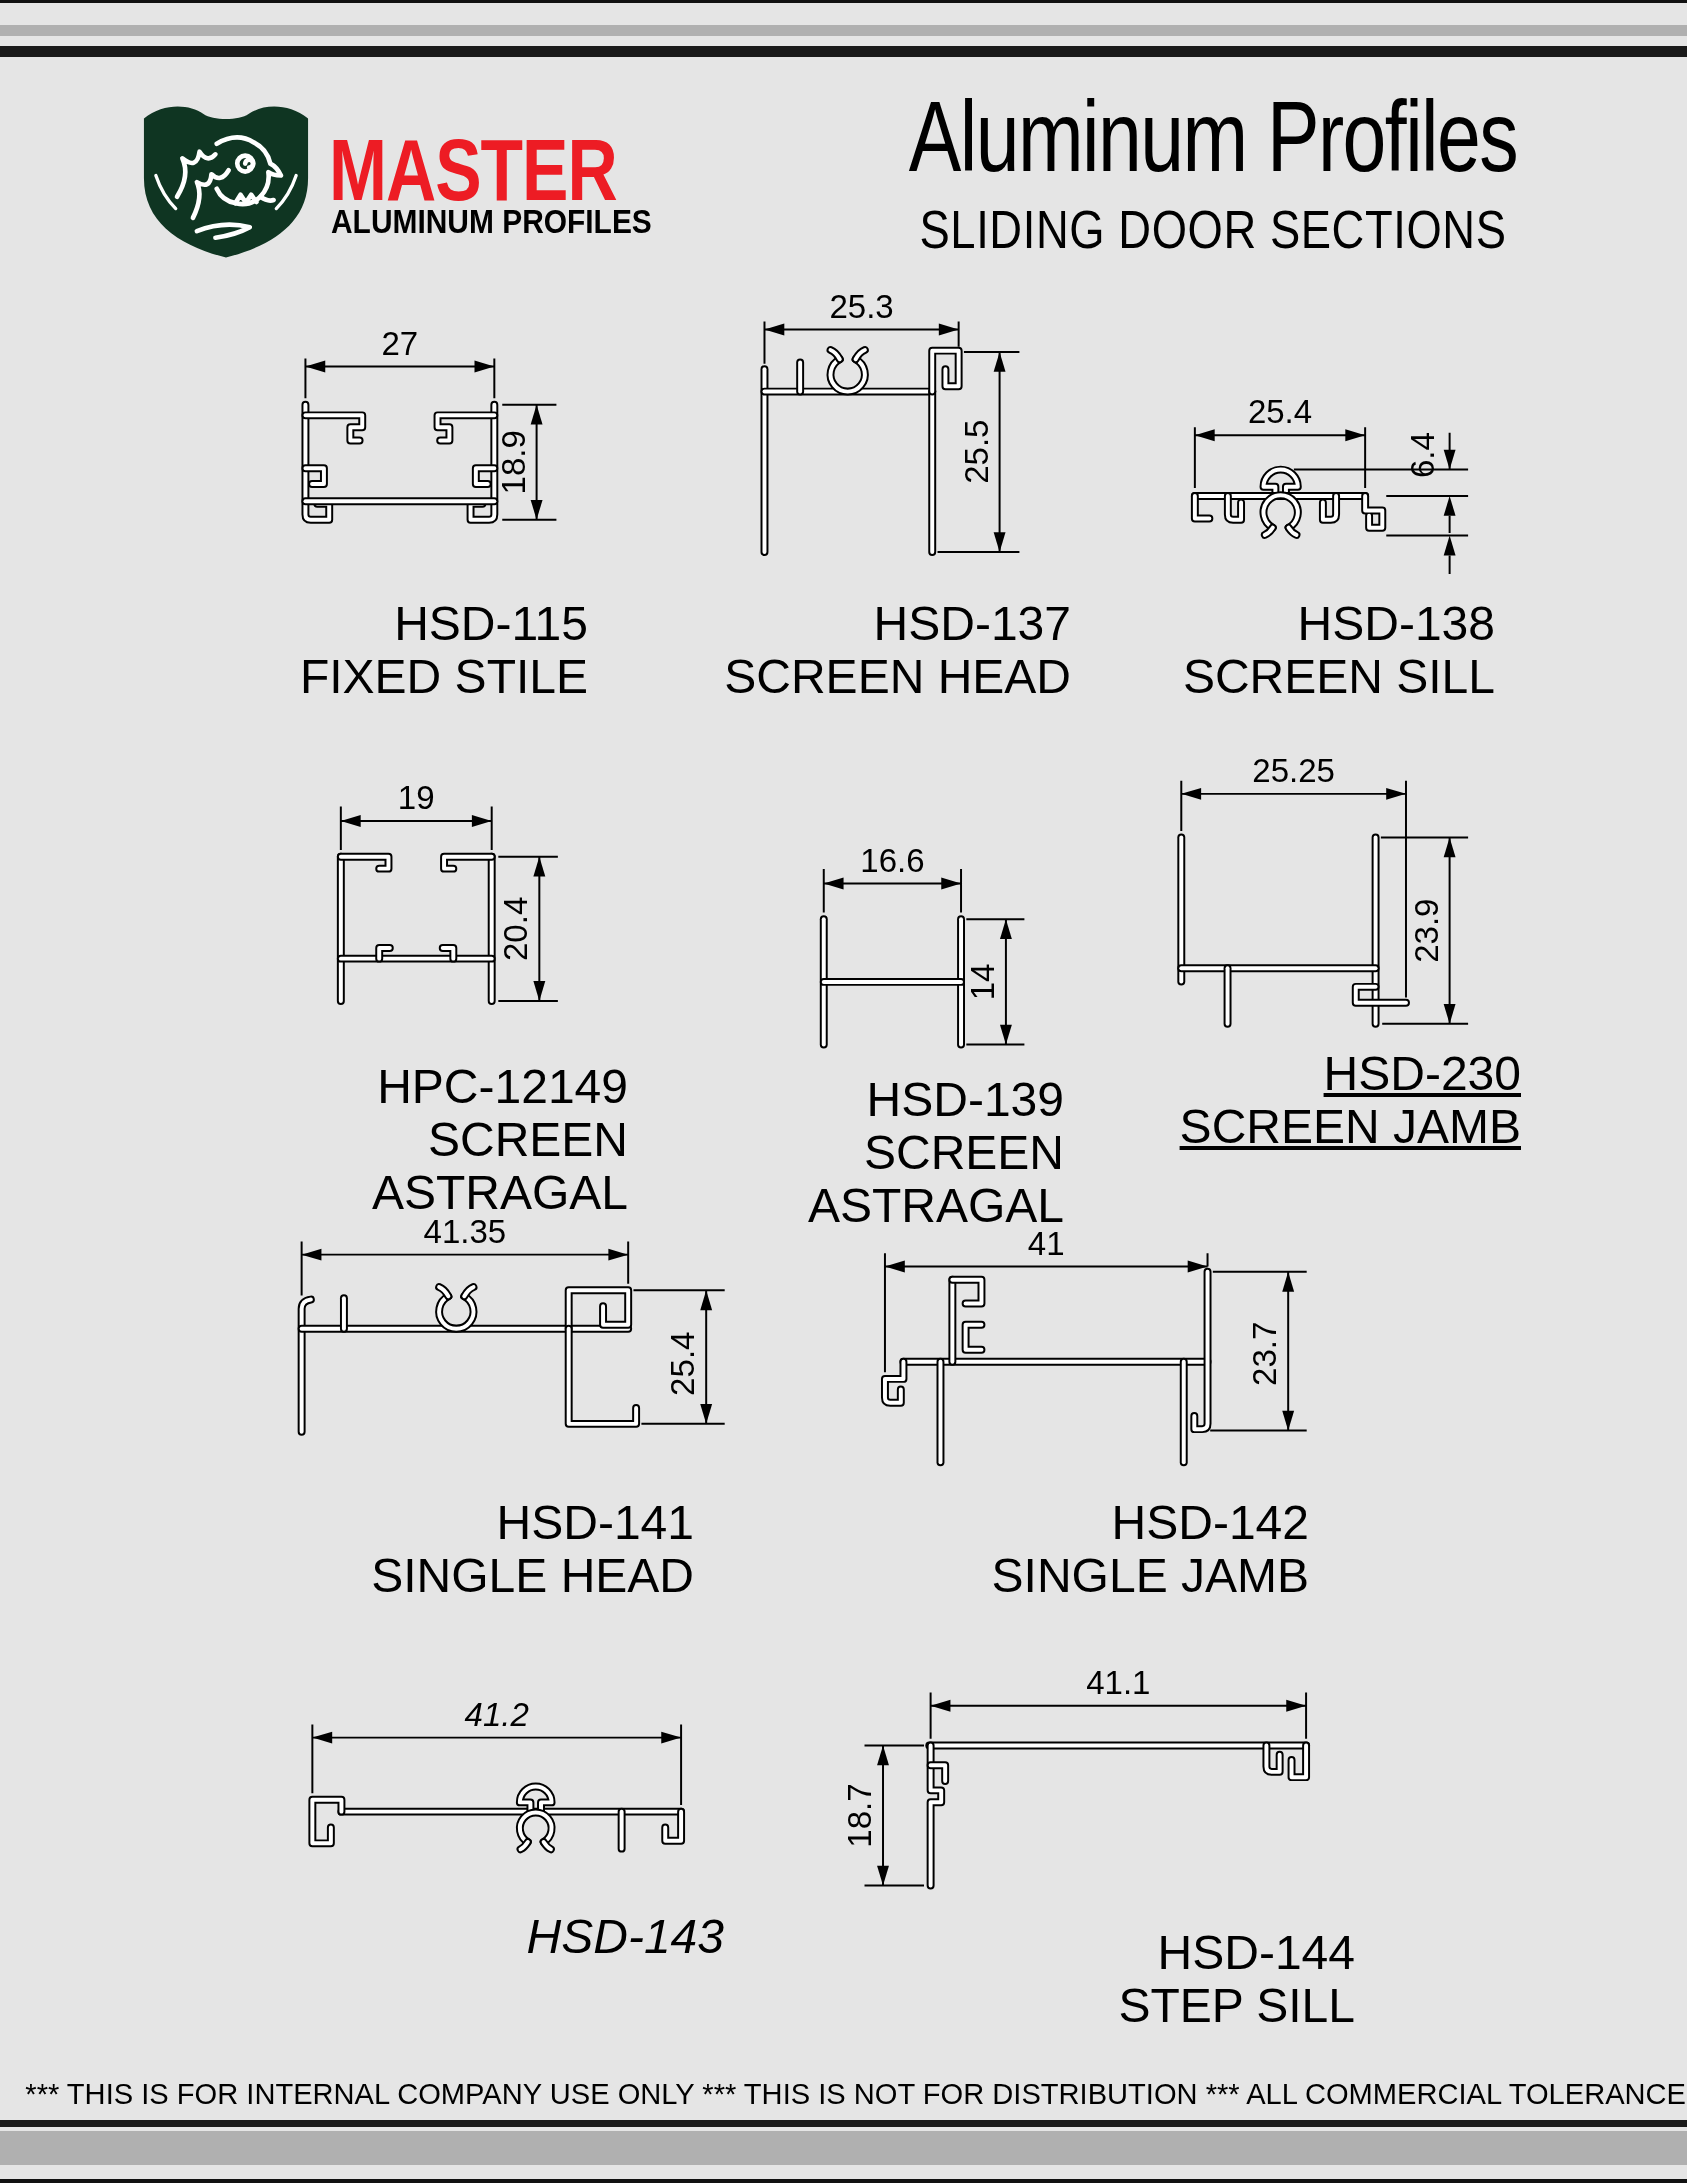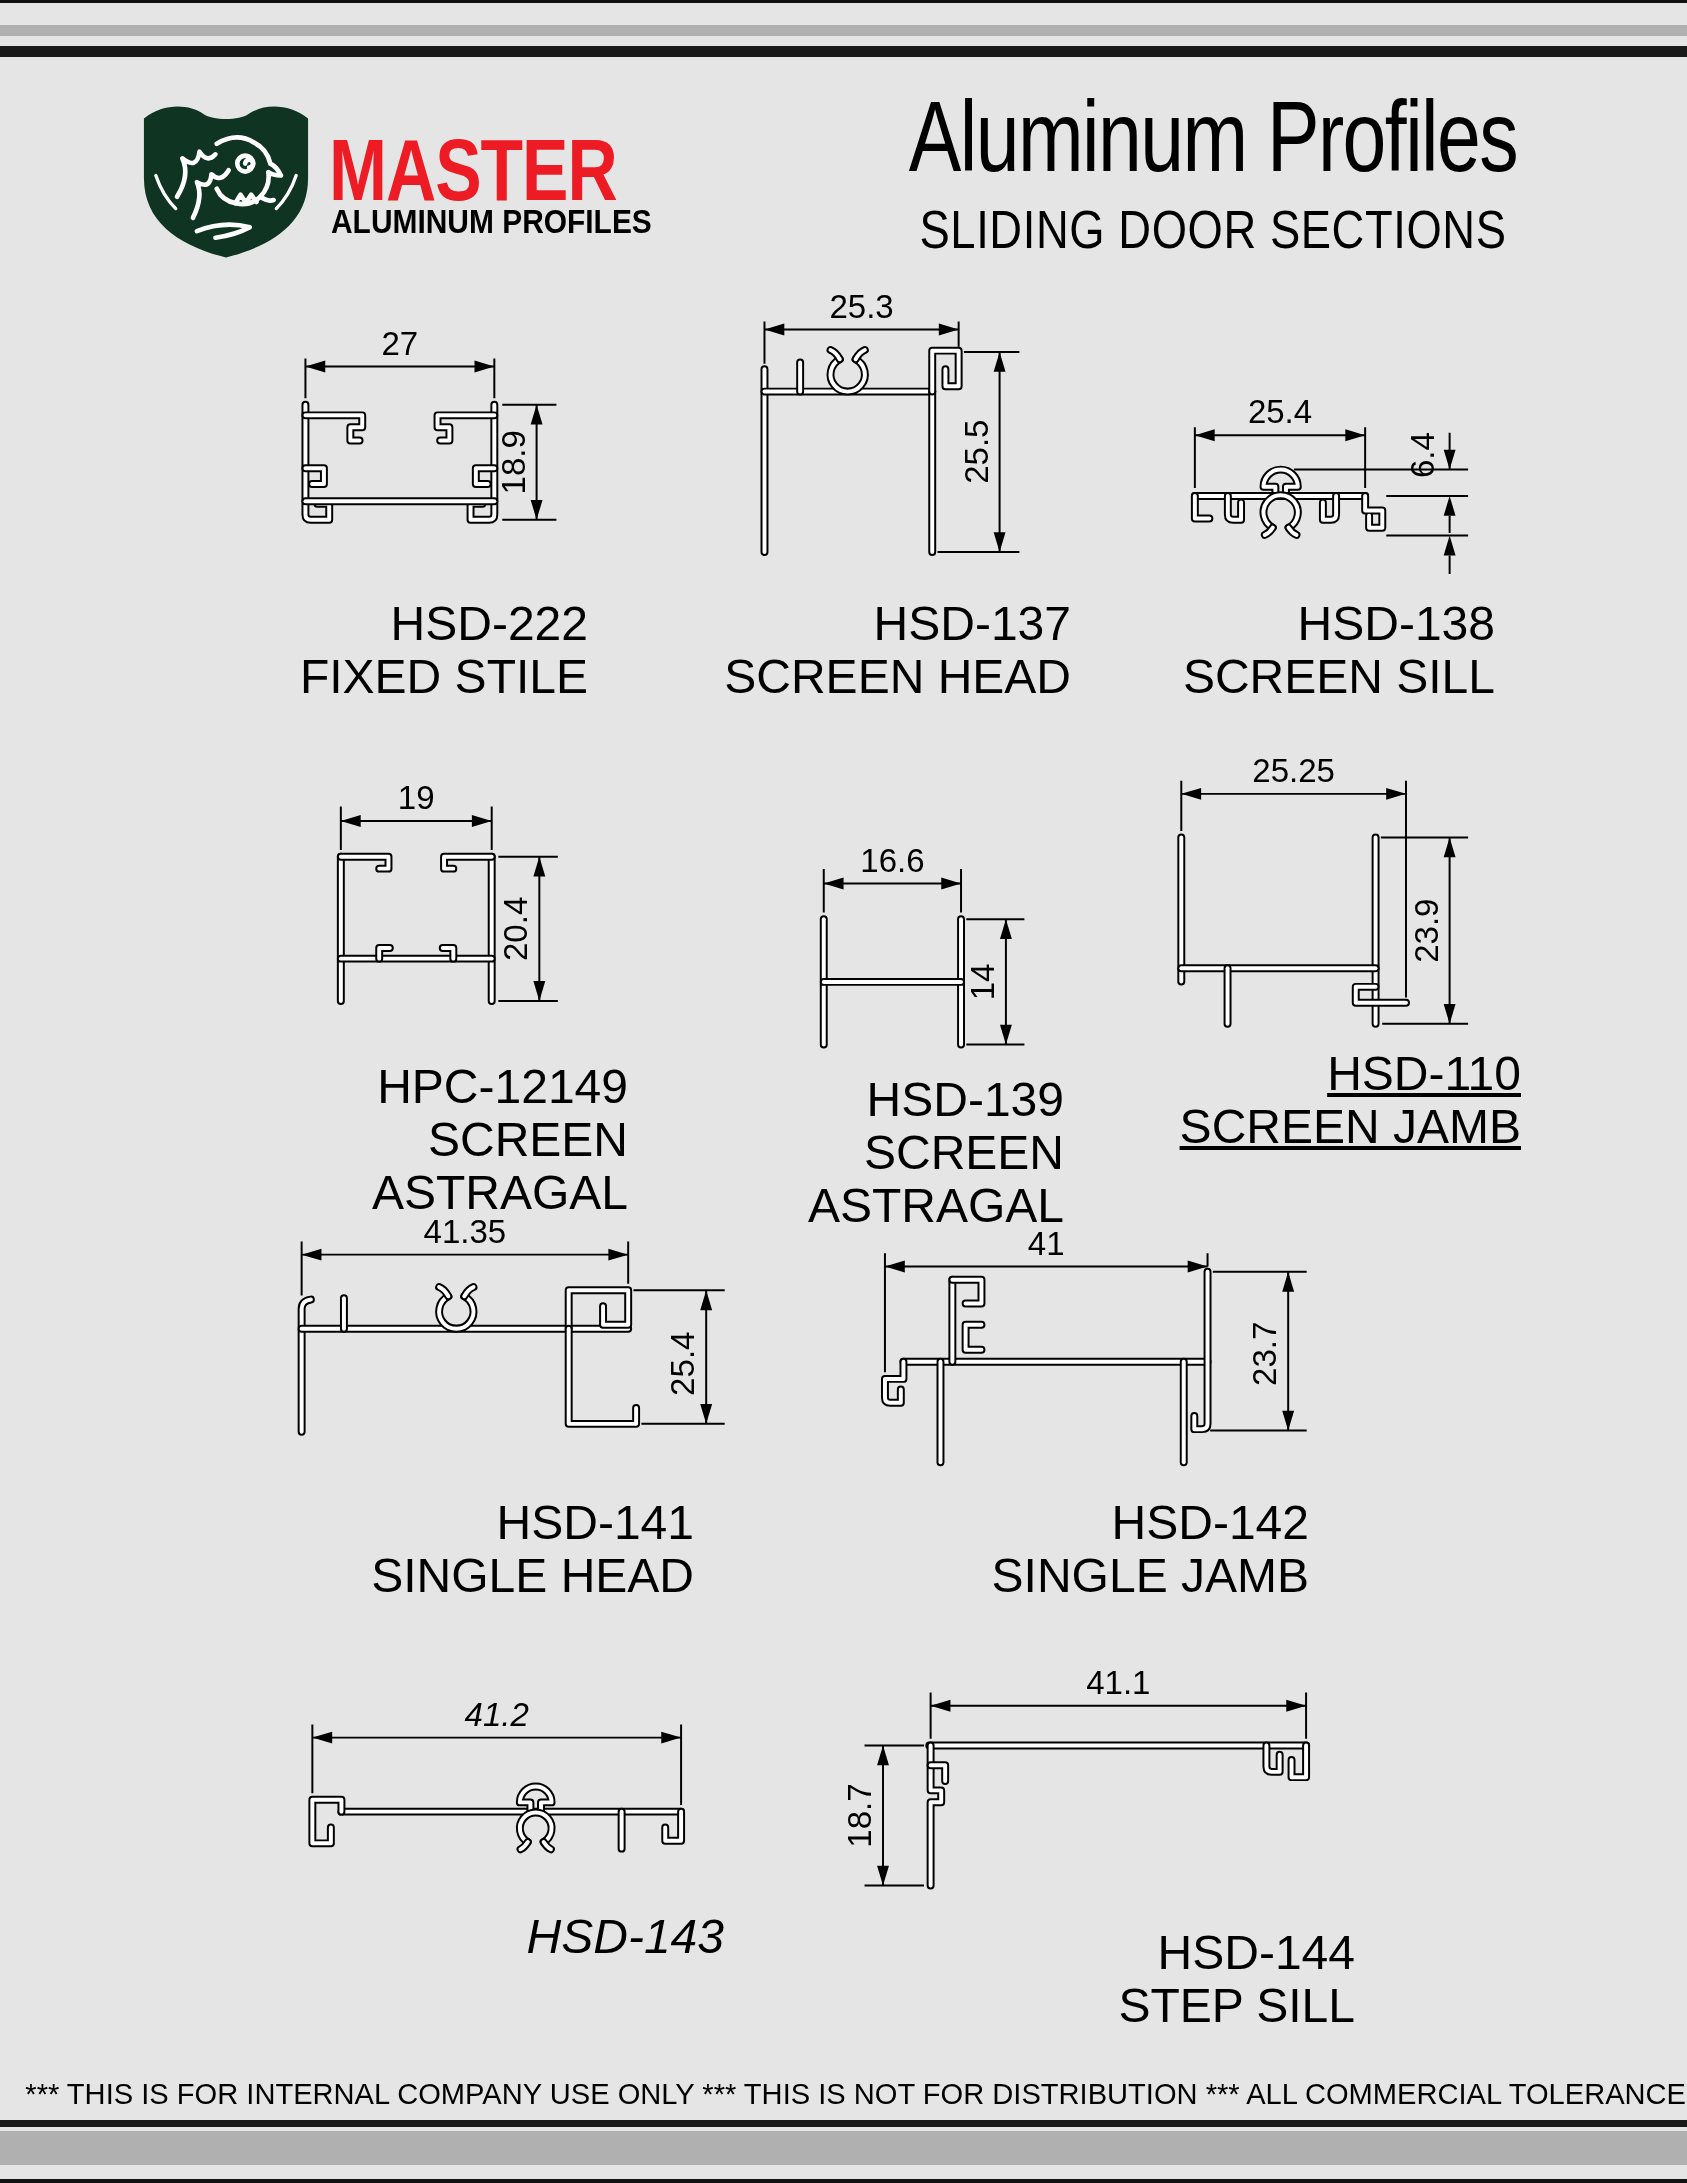--- a/index.html
+++ b/index.html
@@ -87,21 +87,21 @@
         <path class="outline" d="M388 142 V308 Q388 316 380 316 H352 V292 H370"></path>
           <path class="inner" d="M388 142 V308 Q388 316 380 316 H352 V292 H370"></path>
         <path class="outline" d="M388 158 H302 V176 H320 V196 H306"></path>
           <path class="inner" d="M388 158 H302 V176 H320 V196 H306"></path>
         <path class="outline" d="M388 238 H360 V262 H378"></path>
           <path class="inner" d="M388 238 H360 V262 H378"></path>
         <path class="outline" d="M102 288 H388"></path>
           <path class="inner" d="M102 288 H388"></path>
       </g>
     </svg>
-    <div class="lbl" style="transform:translateX(-20px);">HSD-222</div>
+    <div class="lbl" style="transform:translateX(-20px);">HSD-115</div>
     <div class="lbl" style="transform:translateX(-20px);">FIXED STILE</div>
   </section>
 
   <section class="profile" style="left:701px;top:278px;width:370px;">
     <svg width="370" height="317" viewBox="0 0 560 480">
       <path class="dim" d="M96 130 V66 M390 104 V66 M96 78 H390"></path>
       <polygon class="ah" points="96,78 126,69 126,87"></polygon>
         <polygon class="ah" points="390,78 360,69 360,87"></polygon>
       <text class="dim-text" x="243" y="60" text-anchor="middle">25.3</text>
       <path class="dim" d="M398 112 H482 M358 415 H482 M452 112 V415"></path>
@@ -237,21 +237,21 @@
         <path class="outline" d="M420 146 V428"></path>
           <path class="inner" d="M420 146 V428"></path>
         <path class="outline" d="M126 344 H420"></path>
           <path class="inner" d="M126 344 H420"></path>
         <path class="outline" d="M196 344 V428"></path>
           <path class="inner" d="M196 344 V428"></path>
         <path class="outline" d="M420 372 H390 V396 H466"></path>
           <path class="inner" d="M420 372 H390 V396 H466"></path>
       </g>
     </svg>
-    <div class="lbl">HSD-110</div>
+    <div class="lbl">HSD-230</div>
     <div class="lbl">SCREEN JAMB</div>
   </section>
 
   <section class="profile" style="left:258px;top:1203px;width:509px;">
     <svg width="509" height="291" viewBox="0 0 770 440">
       <path class="dim" d="M66 140 V58 M560 122 V58 M66 78 H560"></path>
       <polygon class="ah" points="66,78 96,69 96,87"></polygon>
         <polygon class="ah" points="560,78 530,69 530,87"></polygon>
       <text class="dim-text" x="313" y="60" text-anchor="middle">41.35</text>
       <path class="dim" d="M568 132 H706 M580 334 H706 M678 132 V334"></path>

